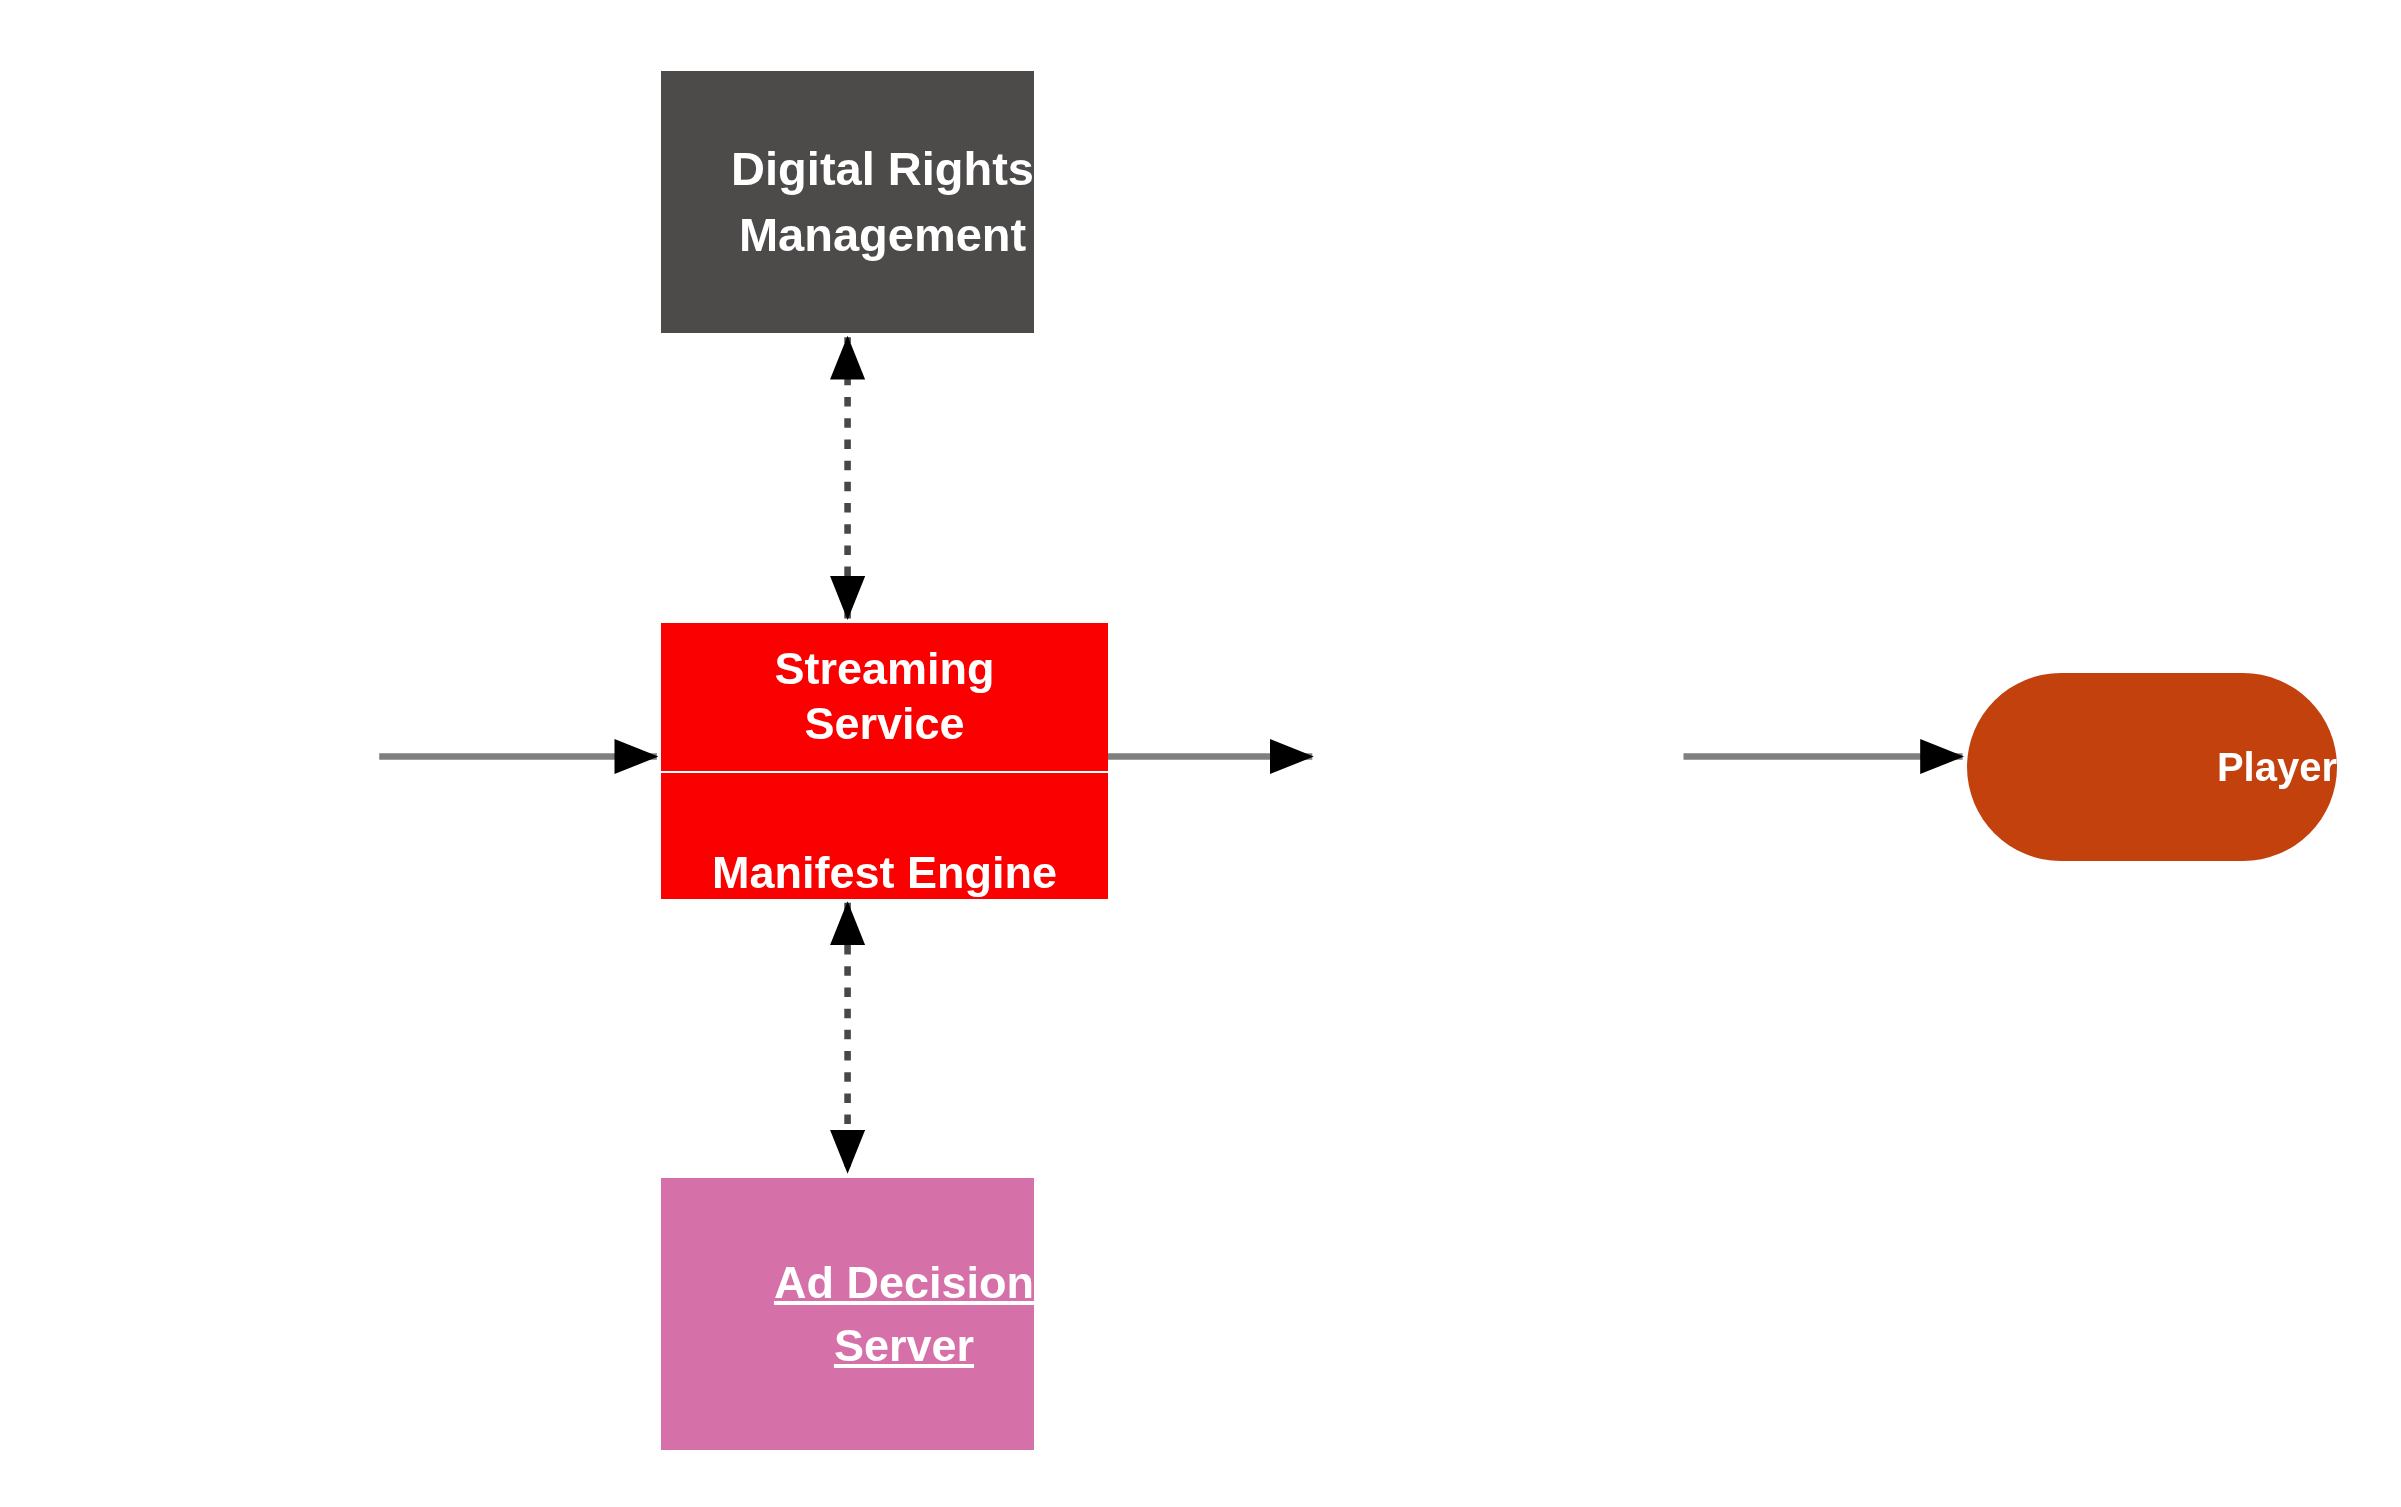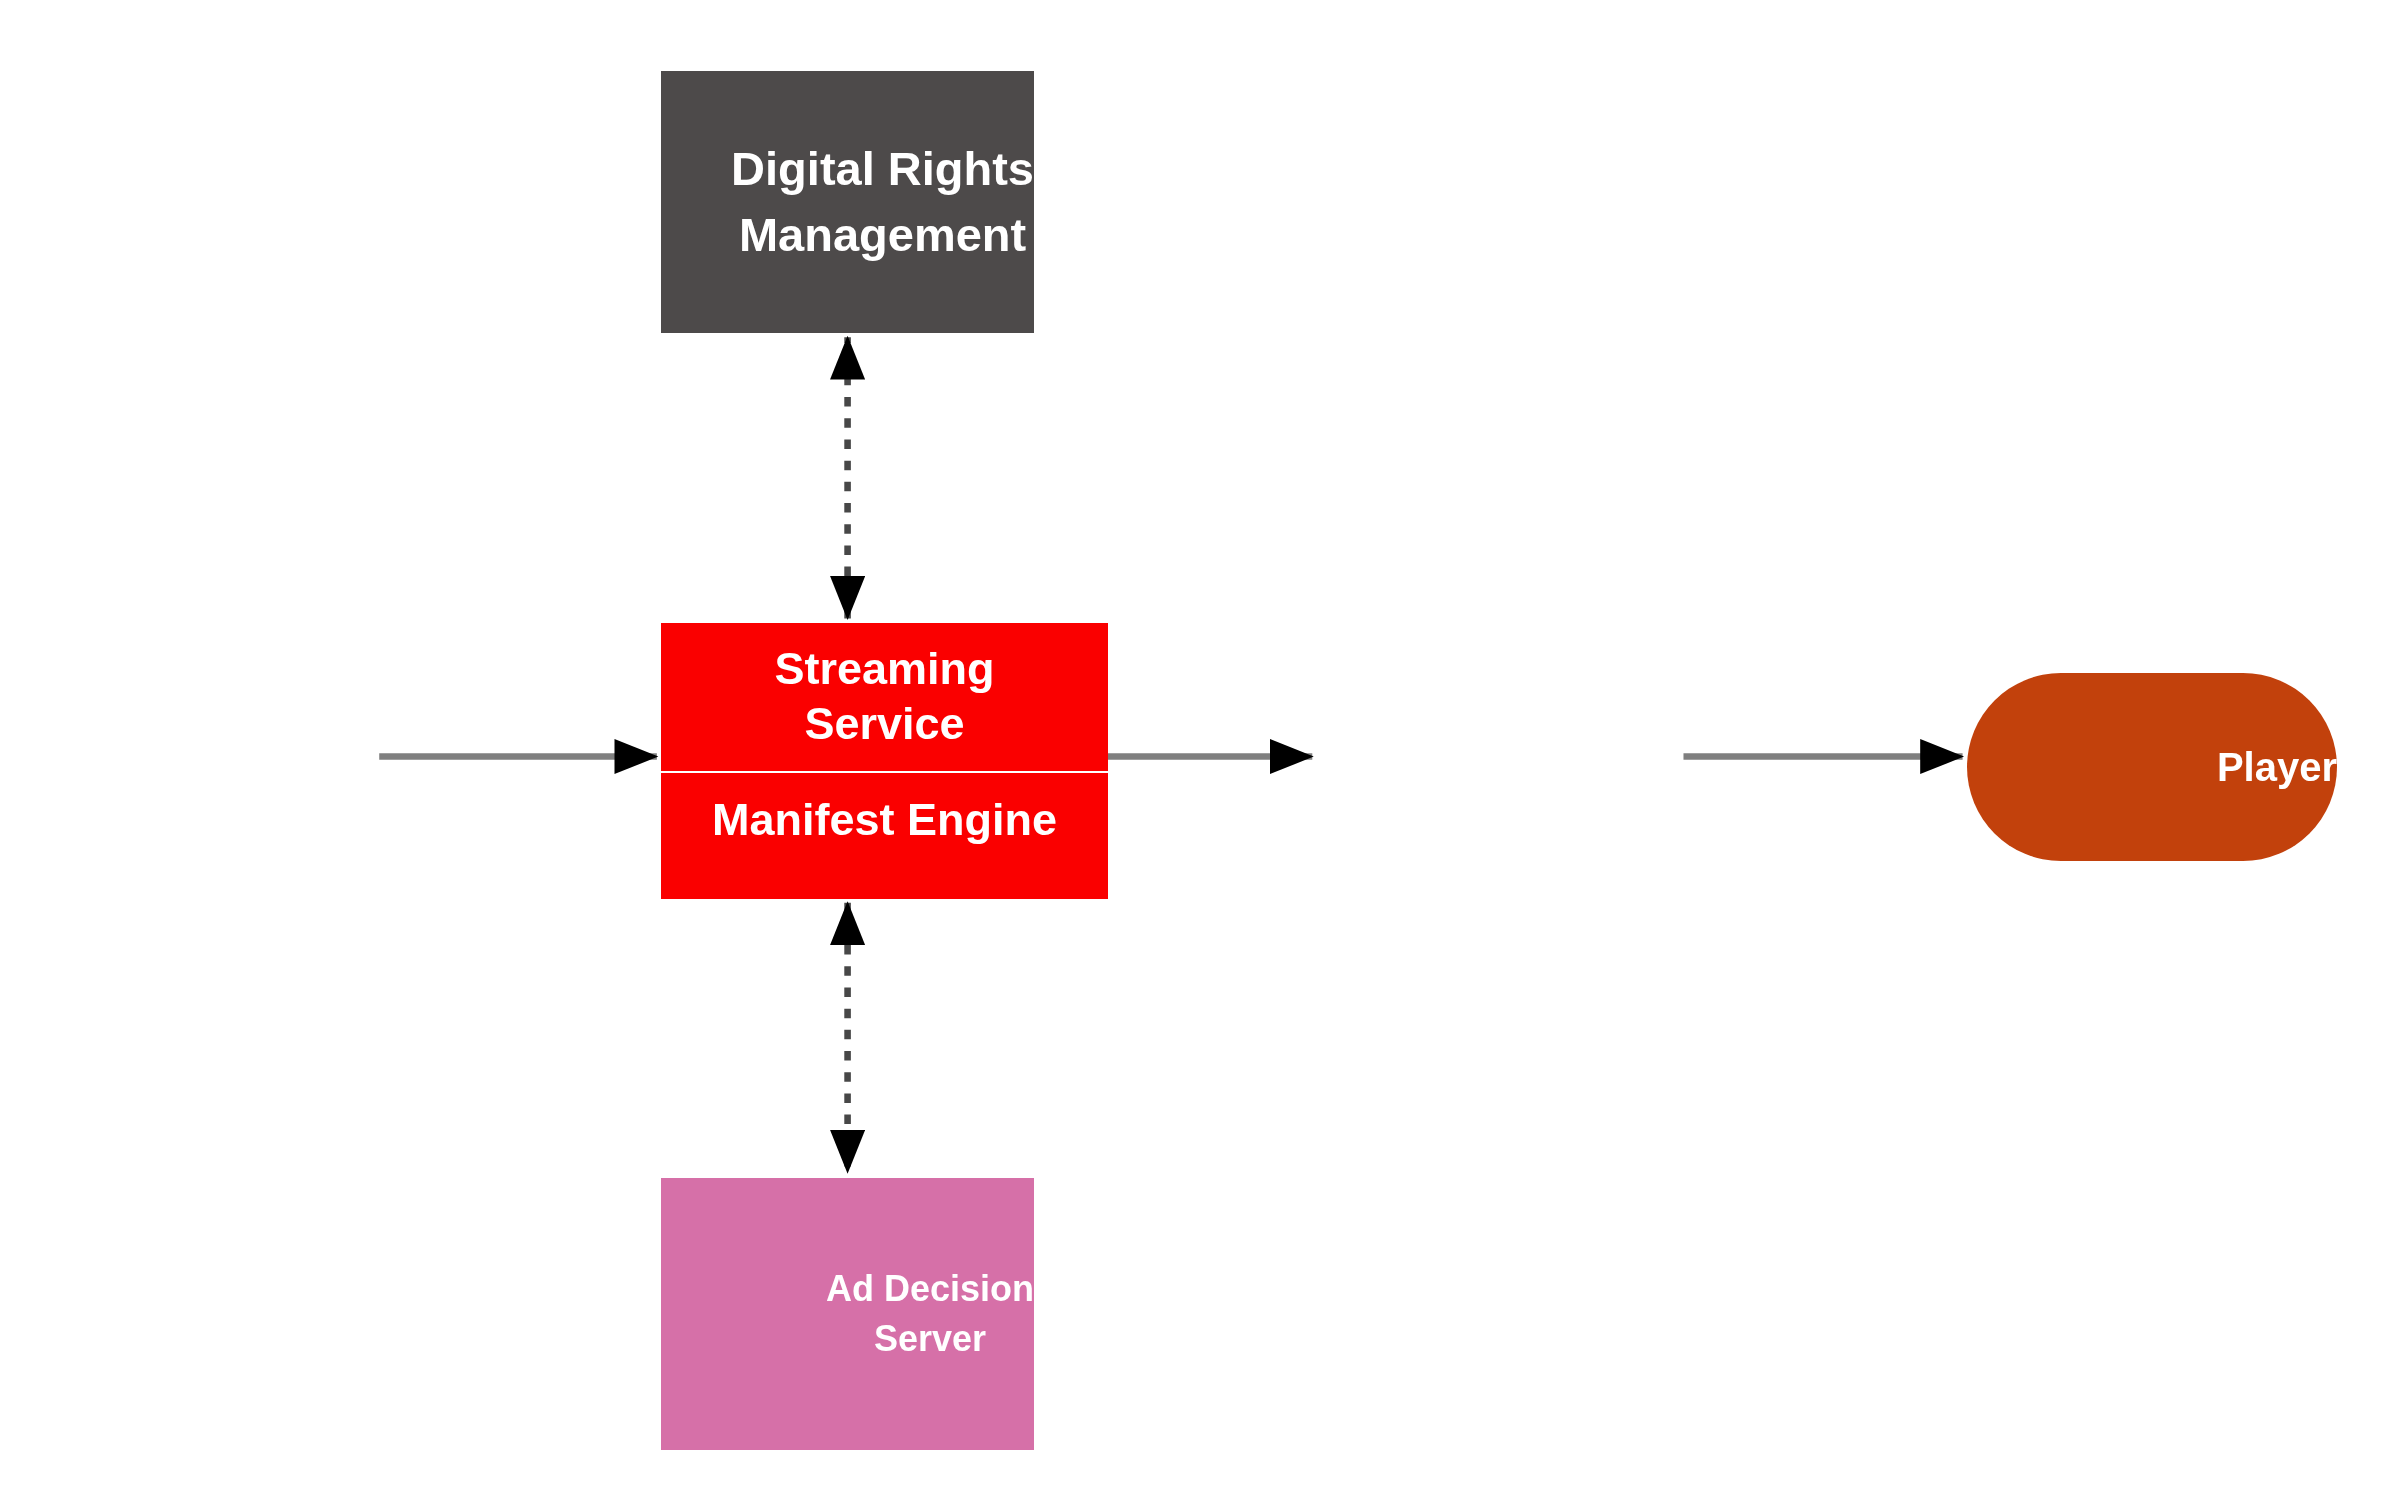--- a/index.html
+++ b/index.html
@@ -14,38 +14,38 @@
   .node {
     position:absolute;
     display:flex; align-items:center; justify-content:flex-end;
     color:#ffffff; font-weight:700; text-align:center;
     white-space:pre-line;
   }
   .label { white-space:pre-line; }
   
   .drm       { left:661px;  top:71px;   width:373px; height:262px; background:#4D4A4A; font-size:47px; line-height:1.4; }
   .cdn       { left:1317px; top:625px;  width:367px; height:274px; background:#4D9950; font-size:47px; }
-  .adserver  { left:661px;  top:1178px; width:373px; height:272px; background:#D670A8; font-size:36px; line-height:1.4; }
+  .adserver  { left:661px;  top:1178px; width:373px; height:272px; background:#D670A8; font-size:45px; line-height:1.4;text-decoration:underline; }
   
   .pill      { border-radius:7307px; }
   .liveslicer{ left:62px;   top:674px;  width:319px; height:166px; background:#8D4B96; font-size:45px; }
   .player    { left:1967px; top:673px;  width:370px; height:188px; background:#c2410c; font-size:40px; }
   
   .streaming {
     position:absolute; left:661px; top:623px; width:447px; height:276px;
     background:#FA0000; color:#ffffff; font-weight:700; text-align:center;
     display:flex; flex-direction:column;
   }
   .streaming .sect-top {
     height:148px; display:flex; align-items:center; justify-content:center;
     font-size:45px; line-height:1.22; white-space:pre-line;
   }
   .streaming .divider { height:2.2px; background:#ffffff; width:100%; }
   .streaming .sect-bottom {
-    flex:1; display:flex; align-items:flex-start; justify-content:center;
+    flex:1; display:flex; align-items:flex-end; justify-content:center;
     padding-top:21px; font-size:45px; white-space:pre-line;
   }
   svg.connectors { position:absolute; left:0; top:0; width:2401px; height:1508px; pointer-events:none; }
   .solid-line  { stroke:#7F7F7F; stroke-width:9; fill:none; }
   .dashed-line { stroke:#474747; stroke-width:9; stroke-dasharray:13 16; fill:none; }
 </style>
 </head>
 <body>
 
 <div class="stage">

